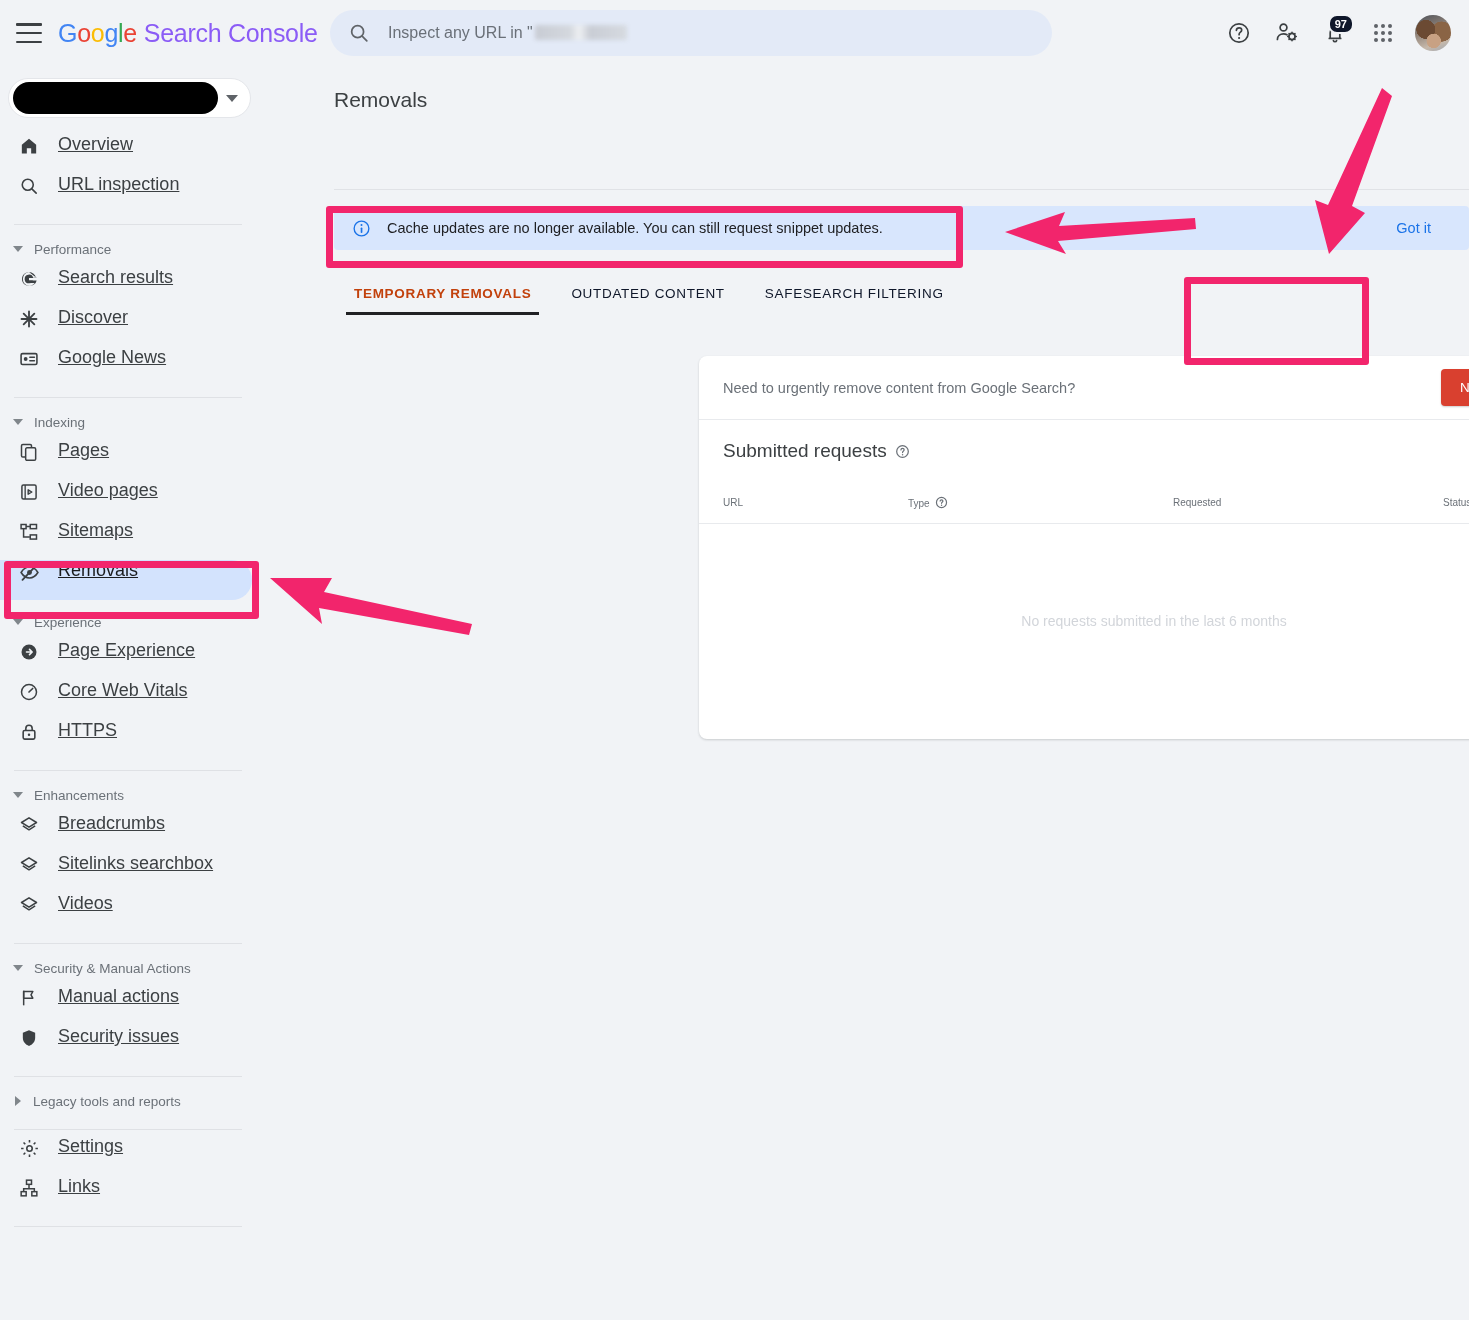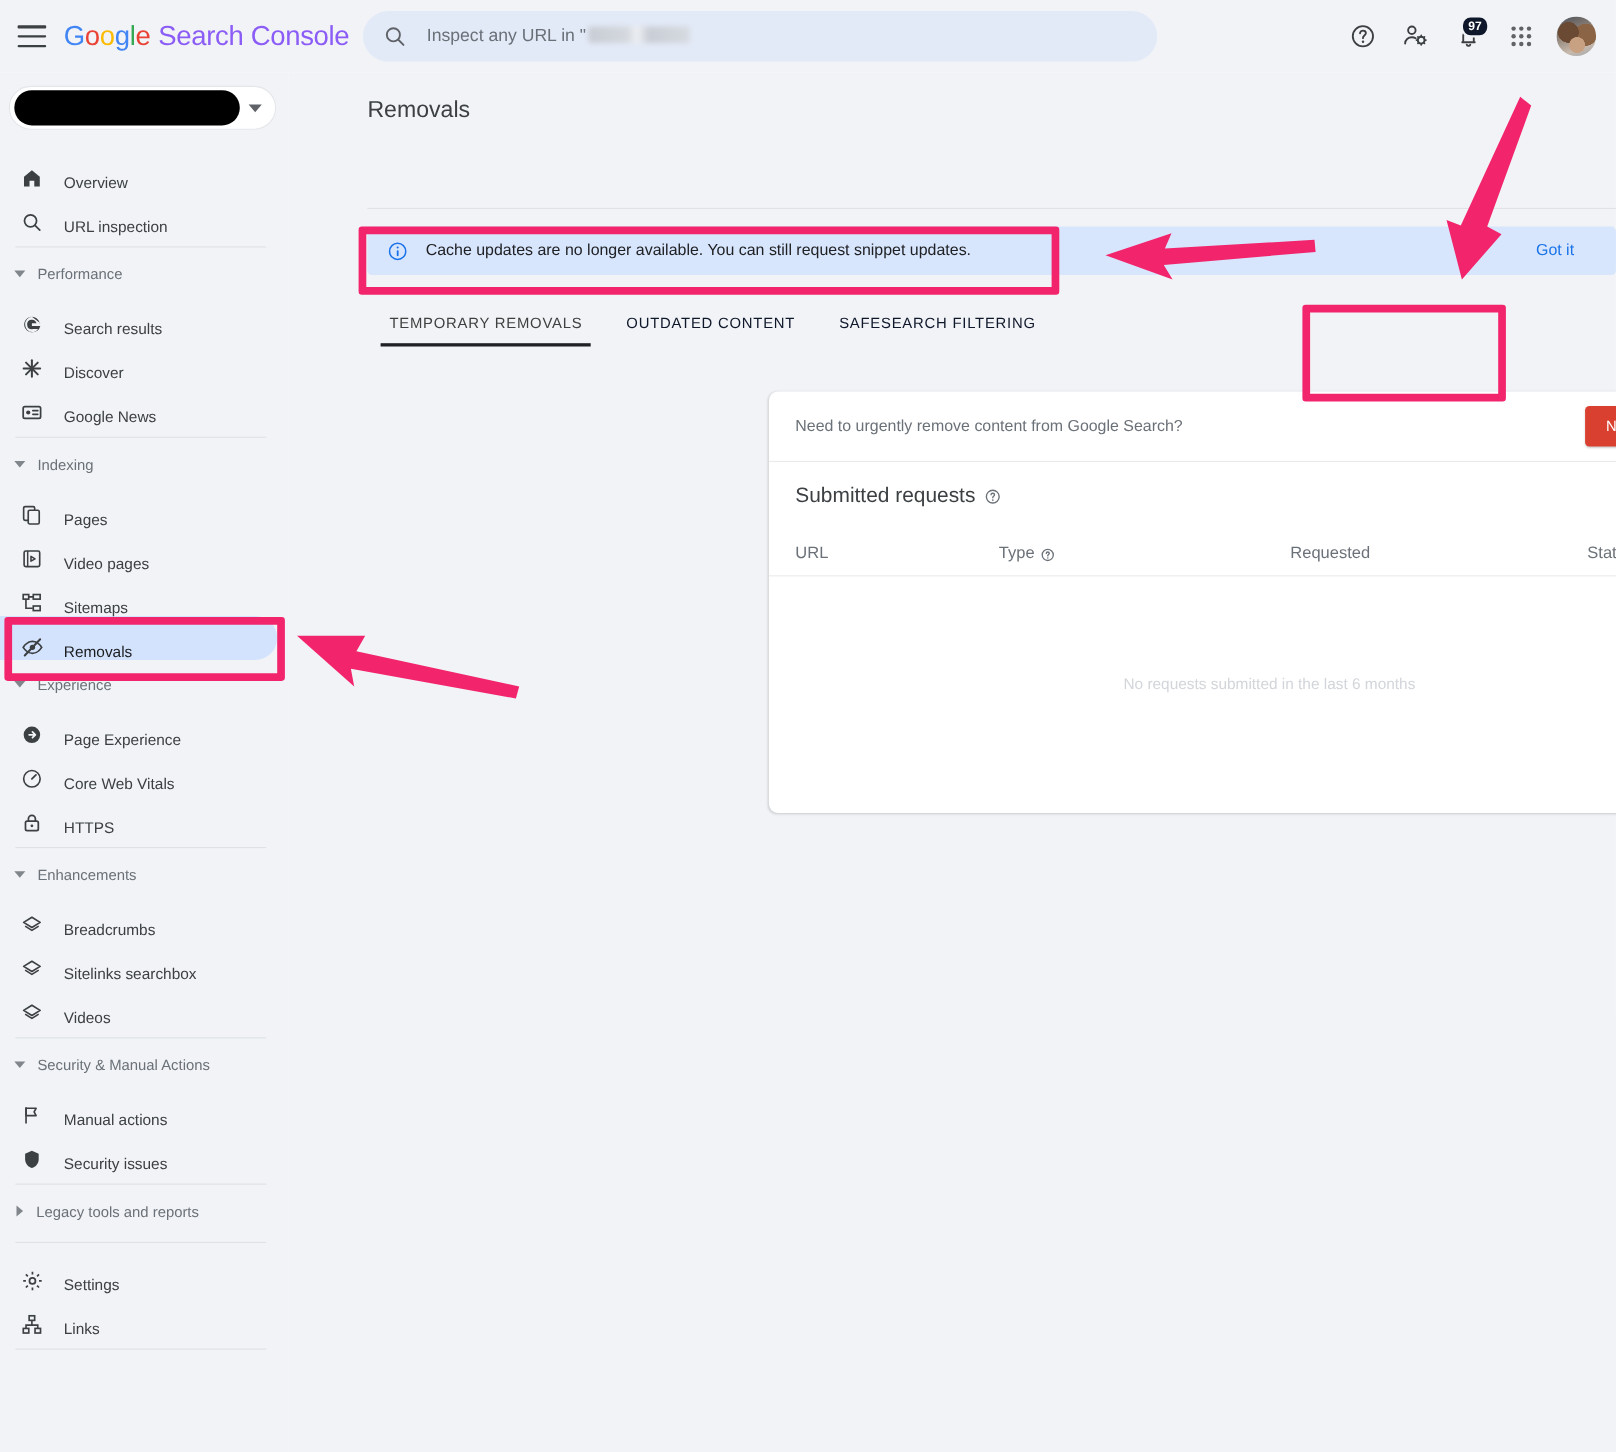--- a/index.html
+++ b/index.html
@@ -70,23 +70,23 @@
   .prop-select {
     margin: 12px 12px 16px 8px; width: 243px; height: 40px;
     background: #ffffff; border: 1px solid #e4e6ea; border-radius: 22px;
     display: flex; align-items: center; justify-content: space-between;
     padding: 0 12px 0 4px; cursor: pointer;
   }
   .prop-redact { width: 205px; height: 32px; background: #000; border-radius: 18px; }
   .caret-dn { width: 0; height: 0; border-left: 6px solid transparent; border-right: 6px solid transparent; border-top: 7px solid #5f6368; }
 
   .navitem {
-    display: flex; align-items: flex-end; height: 40px; padding-left: 16px;
+    display: flex; align-items: flex-start; height: 40px; padding-left: 16px;
     margin: 0 10px 0 0; border-radius: 0 20px 20px 0; cursor: pointer;
-    font-size: 14px; color: #3c4043;
+    font-size: 18px; color: #3c4043; text-decoration: underline;
   }
   .navitem .nicon { width: 26px; height: 24px; margin-right: 16px; display: flex; align-items: center; justify-content: center; flex: 0 0 auto; }
   .navitem.active { background: #d3e3fd; color: #1a1c1e; font-weight: 500; }
   .navitem .nlabel { white-space: nowrap; }
 
   .group-head {
     display: flex; align-items: center; height: 36px; padding-left: 10px;
     font-size: 13.5px; color: #6b7178; cursor: pointer; margin-top: 4px;
   }
   .tri-dn { width: 0; height: 0; border-left: 5px solid transparent; border-right: 5px solid transparent; border-top: 6px solid #80868b; margin-right: 11px; margin-left: 3px; }
@@ -108,42 +108,42 @@
   .got-it { color: #1a73e8; font-size: 14.5px; font-weight: 500; cursor: pointer; margin-right: 20px; }
 
   .tabs {
     position: absolute; left: 72px; top: 208px; width: 1135px; height: 48px;
     display: flex; align-items: flex-start; gap: 0;
   }
   .tab {
     font-size: 13.5px; letter-spacing: 0.7px; color: #0f172a; cursor: pointer;
     padding: 12px 20px 14px 20px; position: relative; white-space: nowrap;
   }
-  .tab.active { color: #404040; font-weight: 400; }
+  .tab.active { color: #c2410c; font-weight: 700; }
   .tab.active::after { content: ""; position: absolute; left: 12px; right: 12px; bottom: 0; height: 3px; background: #202124; }
 
   .card {
     position: absolute; left: 437px; top: 290px; width: 910px; height: 383px;
     background: #ffffff; border-radius: 8px; box-shadow: 0 1px 2px rgba(60,64,67,0.14), 0 1px 3px rgba(60,64,67,0.08);
     overflow: hidden;
   }
   .card-top { height: 64px; display: flex; align-items: center; padding: 0 24px; border-bottom: 1px solid #e8eaed; }
   .card-top-text { font-size: 14.5px; color: #6b7178; flex: 1; }
   .new-request-btn {
     background: #d9402f; color: #ffffff; border: none; border-radius: 4px;
     font-size: 13.5px; font-weight: 500; letter-spacing: 0.5px;
     padding: 11px 19px; cursor: pointer; font-family: "Liberation Sans", sans-serif;
     box-shadow: 0 1px 2px rgba(0,0,0,0.2);
   }
   .sub-row { height: 62px; display: flex; align-items: center; padding: 0 24px; }
   .sub-title { font-size: 19px; color: #3c4043; font-weight: 400; display: flex; align-items: center; gap: 8px; }
   .help-ic { width: 15px; height: 15px; }
 
   .thead { display: flex; align-items: center; height: 42px; padding: 0 24px; border-bottom: 1px solid #e8eaed; }
-  .th { font-size: 15px; color: #6b7178; }
+  .th { font-size: 10px; color: #6b7178; }
   .th.c0 { width: 185px; } .th.c1 { width: 265px; display:flex; align-items:flex-end; gap:5px; }
   .th.c2 { width: 270px; } .th.c3 { flex: 1; }
   .empty-state {
     height: 194px; display: flex; align-items: center; justify-content: center;
     font-size: 14px; color: #d2d5da;
   }
 
   
   .anno-box { position: absolute; border: 7px solid #f2256c; border-radius: 3px; pointer-events: none; }
   .anno-svg { position: absolute; left: 0; top: 0; width: 1469px; height: 1320px; pointer-events: none; }

